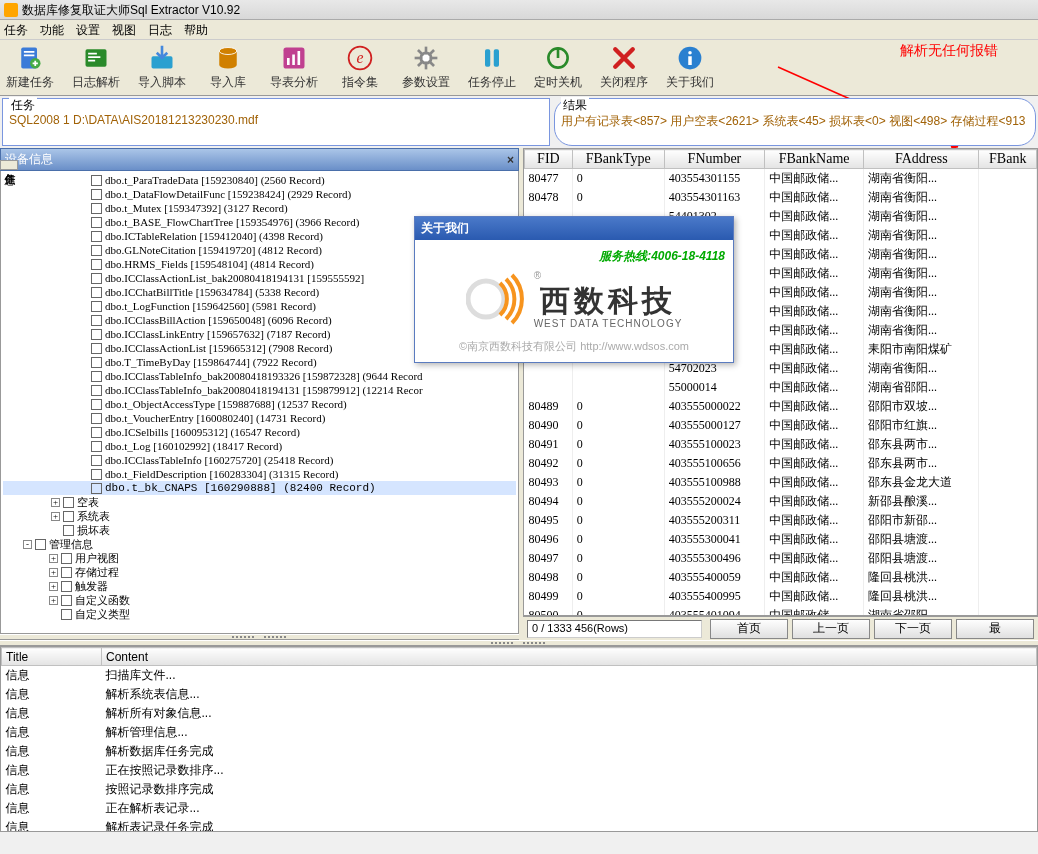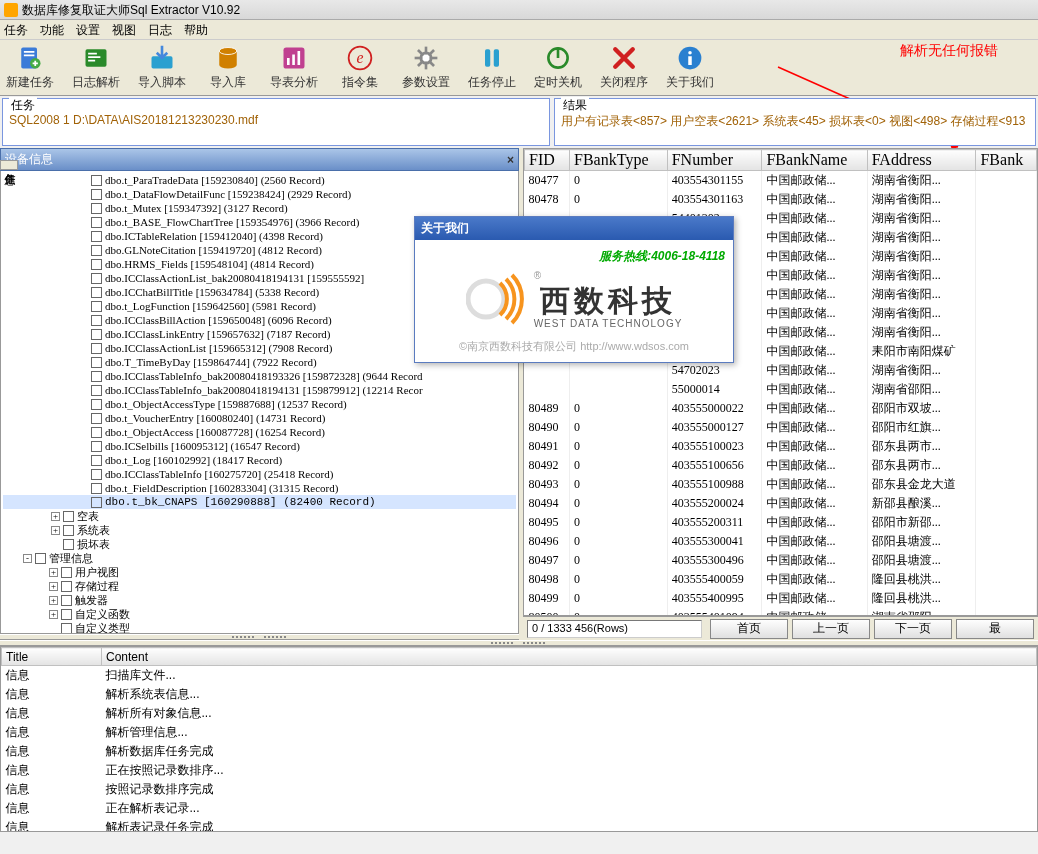--- a/index.html
+++ b/index.html
@@ -11,21 +11,21 @@
 .toolbar { background: #ece9d8; height: 56px; border-bottom: 1px solid #999; display: flex; align-items: center; padding: 0 6px; gap: 18px; position: relative; }
 .tool-btn { display: flex; flex-direction: column; align-items: center; gap: 2px; cursor: pointer; width: 48px; }
 .tool-btn svg { width: 28px; height: 28px; }
 .tool-btn .lbl { font-size: 12px; color: #333; }
 .annotation { position: absolute; right: 40px; top: 2px; color: #f00; font-size: 14px; }
 .arrow { position: absolute; right: 70px; top: 22px; pointer-events: none; }
 .arrow svg { width: 200px; height: 100px; }
 .panels { display: flex; height: 52px; }
 .task-panel, .result-panel { border: 1px solid #7a96df; margin: 2px; background: #fff; position: relative; }
 .task-panel { width: 548px; }
-.result-panel { flex: 1; }
+.result-panel { flex: 1; border-radius: 18px; }
 .panel-title { position: absolute; top: -2px; left: 6px; background: #fff; padding: 0 2px; color: #000; font-size: 12px; }
 .panel-body { padding: 14px 6px 4px; font-size: 12px; color: #a16207; }
 .sidebar-label { position: absolute; left: 0; top: 160px; background: #ece9d8; width: 18px; writing-mode: vertical-rl; font-size: 11px; text-align: center; border: 1px solid #999; padding: 4px 0; }
 .main { display: flex; height: 492px; }
 .tree-panel { width: 519px; display: flex; flex-direction: column; }
 .tree-header { background: linear-gradient(#aac5e8,#6a8fc8); color: #fff; font-size: 12px; padding: 2px 4px; display: flex; justify-content: space-between; align-items: center; border: 1px solid #4a6faa; text-align: center; }
 .tree-header .close { color: #333; font-weight: bold; cursor: pointer; }
 .tree-body { flex: 1; background: #fff; border: 1px solid #999; border-top: none; overflow: hidden; padding: 2px; font-family: Tahoma, "SimSun"; font-size: 11px; line-height: 14px; white-space: nowrap; }
 .tree-body .node { display: flex; align-items: center; }
 .tree-body .cb { width: 11px; height: 11px; border: 1px solid #666; margin-right: 3px; display: inline-block; }
@@ -33,21 +33,21 @@
 .tree-body .leaf { padding-left: 88px; }
 .tree-body .sel { background: #d5e5ff; font-family: Liberation Mono, monospace; }
 .tree-body .folder { padding-left: 48px; }
 .tree-body .folder0 { padding-left: 20px; }
 .tree-body .folder2 { padding-left: 46px; }
 .splitter-h { height: 6px; background: #ece9d8; border-top: 1px solid #fff; border-bottom: 1px solid #999; display: flex; align-items: center; justify-content: center; gap: 8px; cursor: ns-resize; }
 .splitter-h::after, .splitter-h::before { content:''; width: 24px; height: 2px; background: repeating-linear-gradient(90deg,#888,#888 2px,#ece9d8 2px,#ece9d8 4px); }
 .data-panel { flex: 1; display: flex; flex-direction: column; border-left: 4px solid #ece9d8; }
 .grid { flex: 1; background: #fff; border: 1px solid #999; overflow: hidden; font-size: 12px; position: relative; }
 .grid table { border-collapse: collapse; width: 100%; }
-.grid th { background: linear-gradient(#fefefe,#e3e3e3); border: 1px solid #c0c0c0; padding: 1px 4px; text-align: left; font-weight: normal; font-size: 16px; height: 18px; font-family: Tahoma; white-space: nowrap; }
+.grid th { background: linear-gradient(#fefefe,#e3e3e3); border: 1px solid #c0c0c0; padding: 1px 4px; text-align: center; font-weight: normal; font-size: 14px; height: 18px; font-family: Tahoma; white-space: nowrap; }
 .grid td { border-right: 1px solid #eee; padding: 1px 4px; height: 16px; font-family: Tahoma; white-space: nowrap; overflow: hidden; }
 .grid-footer { height: 24px; background: #ece9d8; border-top: 1px solid #999; display: flex; align-items: center; gap: 8px; padding: 0 4px; }
 .grid-footer .status { flex: 1; border: 1px inset #ccc; background: #fff; padding: 1px 4px; height: 18px; font-size: 11px; }
 .grid-footer button { width: 78px; height: 20px; background: linear-gradient(#fefefe,#e0e0e0); border: 1px solid #888; font-size: 12px; cursor: pointer; }
 .log-panel { height: 186px; background: #fff; border: 1px solid #999; overflow: hidden; }
 .log-panel table { border-collapse: collapse; width: 100%; }
 .log-panel th { background: linear-gradient(#fefefe,#e3e3e3); border: 1px solid #c0c0c0; padding: 1px 4px; text-align: left; font-weight: normal; height: 18px; margin-top: 36px; }
 .log-panel td { padding: 1px 4px; height: 16px; }
 .log-panel th:first-child { width: 100px; }
 .dialog { position: absolute; left: 414px; top: 216px; width: 320px; background: #fff; border: 1px solid #5a7bbf; box-shadow: 2px 2px 6px rgba(0,0,0,0.3); z-index: 100; }
@@ -268,24 +268,20 @@
         <div class="node leaf">
           <span class="cb"></span>
           <span>dbo.t_ObjectAccessType [159887688]  (12537 Record)</span>
         </div>
         <div class="node leaf">
           <span class="cb"></span>
           <span>dbo.t_VoucherEntry [160080240]  (14731 Record)</span>
         </div>
         <div class="node leaf">
           <span class="cb"></span>
-          <span>dbo.t_ObjectAccess [160087728]  (16254 Record)</span>
-        </div>
-        <div class="node leaf">
-          <span class="cb"></span>
           <span>dbo.ICSelbills [160095312]  (16547 Record)</span>
         </div>
         <div class="node leaf">
           <span class="cb"></span>
           <span>dbo.t_Log [160102992]  (18417 Record)</span>
         </div>
         <div class="node leaf">
           <span class="cb"></span>
           <span>dbo.ICClassTableInfo [160275720]  (25418 Record)</span>
         </div>

